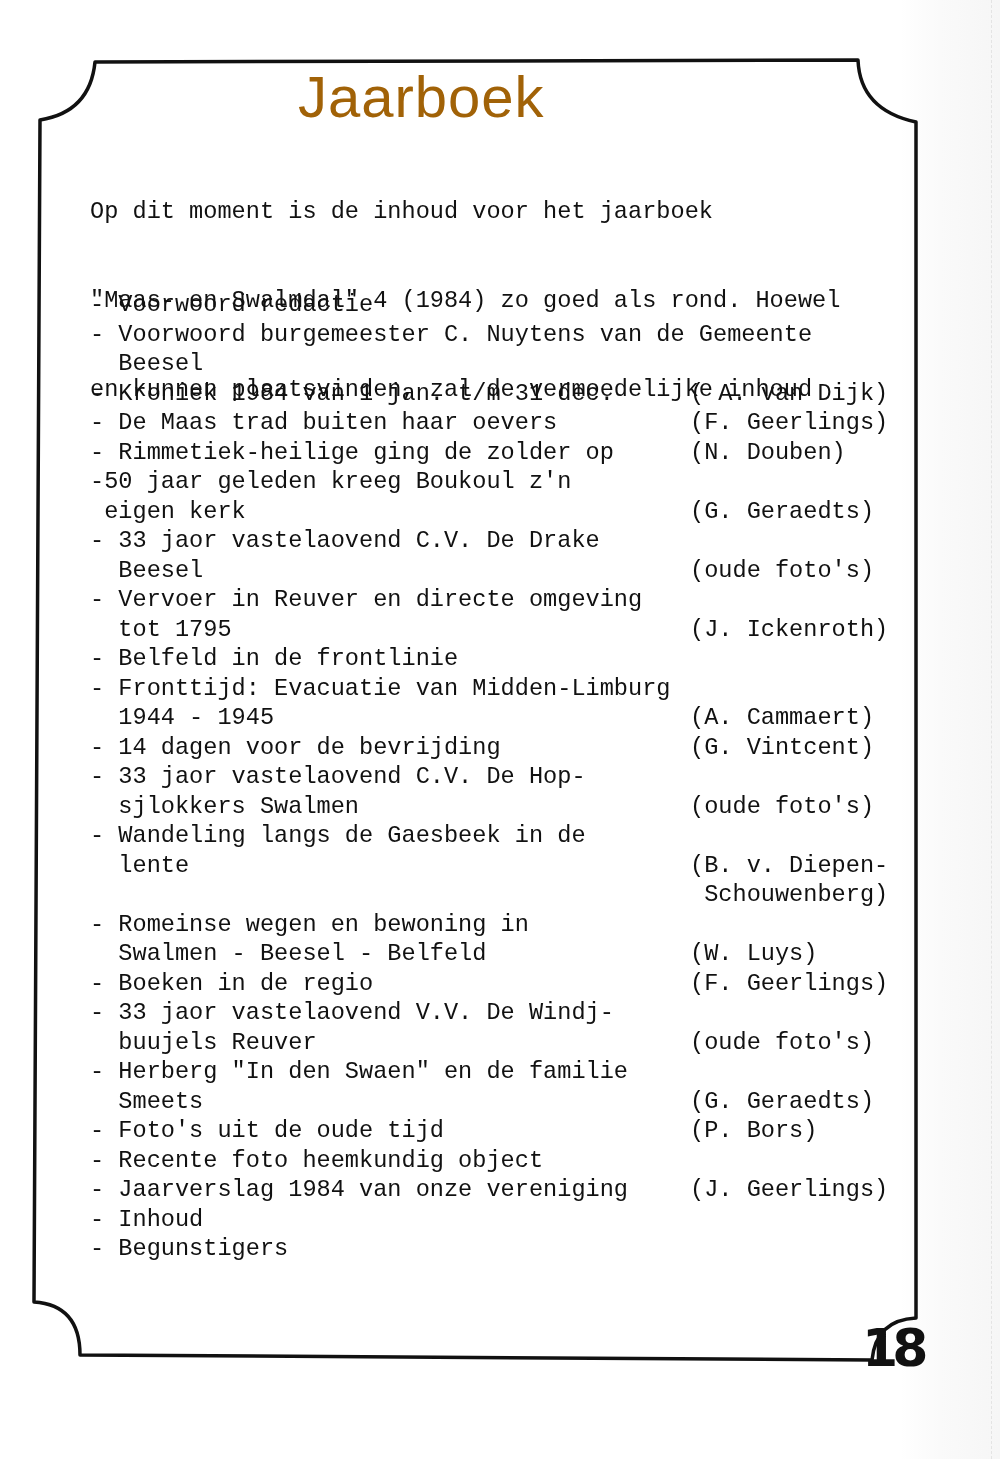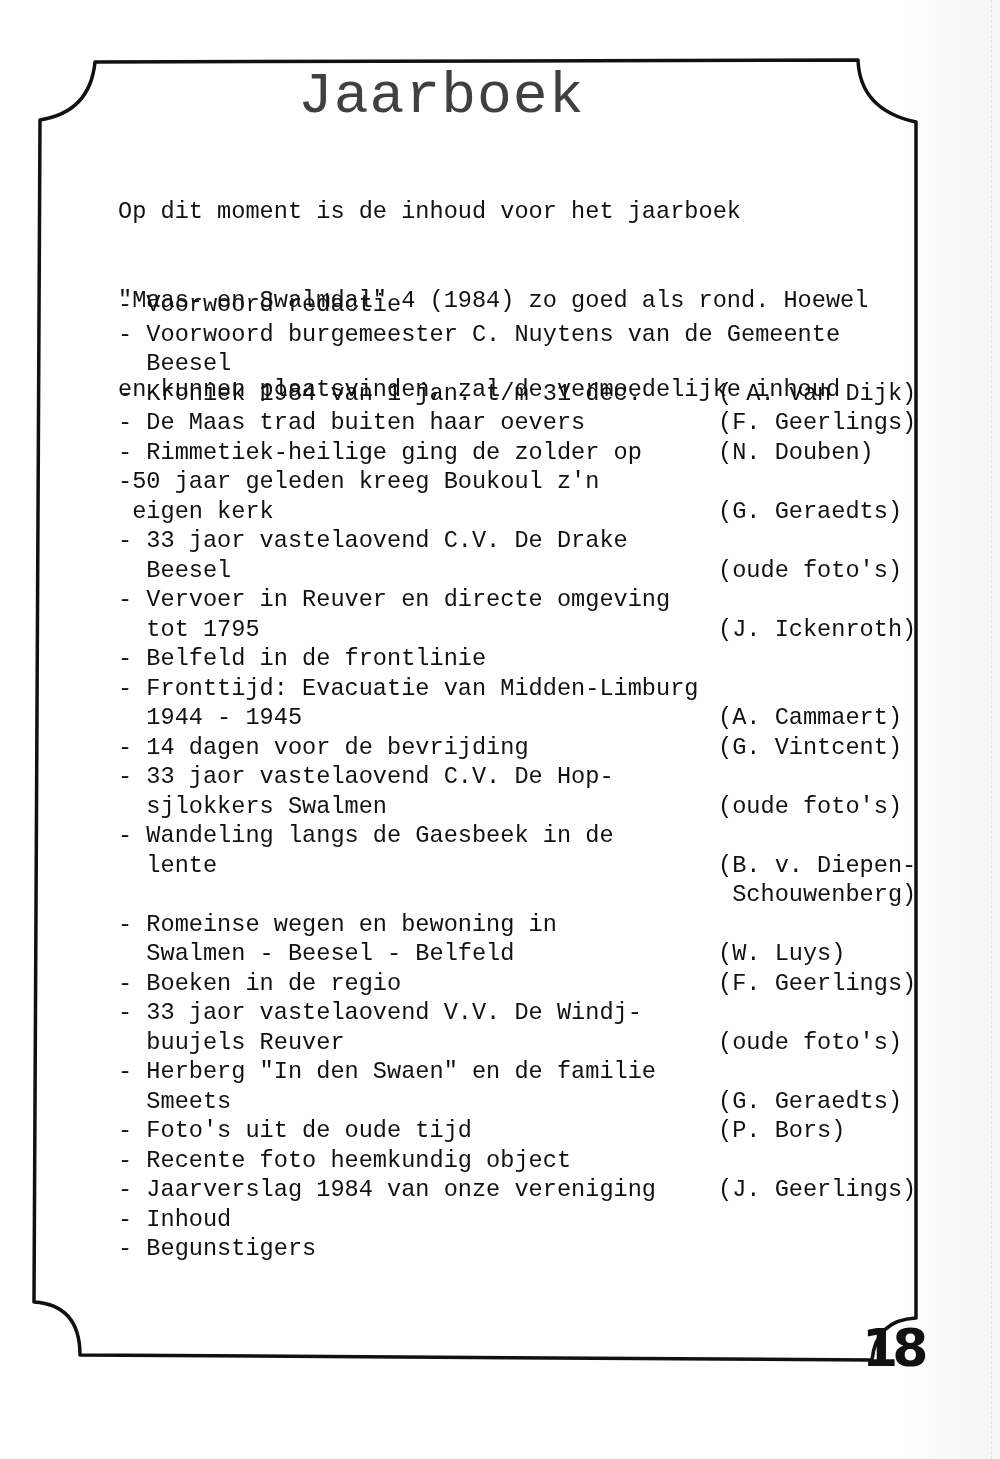--- a/index.html
+++ b/index.html
@@ -8,26 +8,26 @@
     position: absolute; top: 0; right: 0; width: 100px; height: 1459px;
     background: linear-gradient(to right, #ffffff 0%, #fafafa 40%, #f6f6f6 100%);
   }
   .strip-edge {
     position: absolute; top: 0; right: 8px; width: 0; height: 1459px;
     border-left: 1px dashed #e4e4e4;
   }
   svg.frame { position: absolute; left: 0; top: 0; }
   .title {
     position: absolute; left: 298px; top: 68px;
-    font-family: Liberation Mono, monospace; font-size: 58px; font-weight: 400;
-    color: #404040; letter-spacing: 1px; line-height: 1;
+    font-family: Liberation Sans, sans-serif; font-size: 58px; font-weight: 400;
+    color: #a16207; letter-spacing: 1px; line-height: 1;
   }
   .mono {
     font-family: "Liberation Mono", "DejaVu Sans Mono", monospace;
-    color: #111; font-size: 23.6px; white-space: pre; line-height: 29.5px; margin-left: 28px;
+    color: #111; font-size: 23.6px; white-space: pre; line-height: 29.5px;
   }
   .intro { position: absolute; left: 90px; top: 138px; }
   .intro div { height: 30px; }
   .toc { position: absolute; left: 0; top: 290px; width: 1000px; }
   .row { position: relative; height: 29.5px; }
   .row .l { position: absolute; left: 90px; top: 0; }
   .row .r { position: absolute; left: 690px; top: 0; font-family: Liberation Mono, monospace; }
   .pagenum {
     position: absolute; left: 862px; top: 1322px;
     font-family: "DejaVu Sans", sans-serif; font-size: 52px; color: #111;

